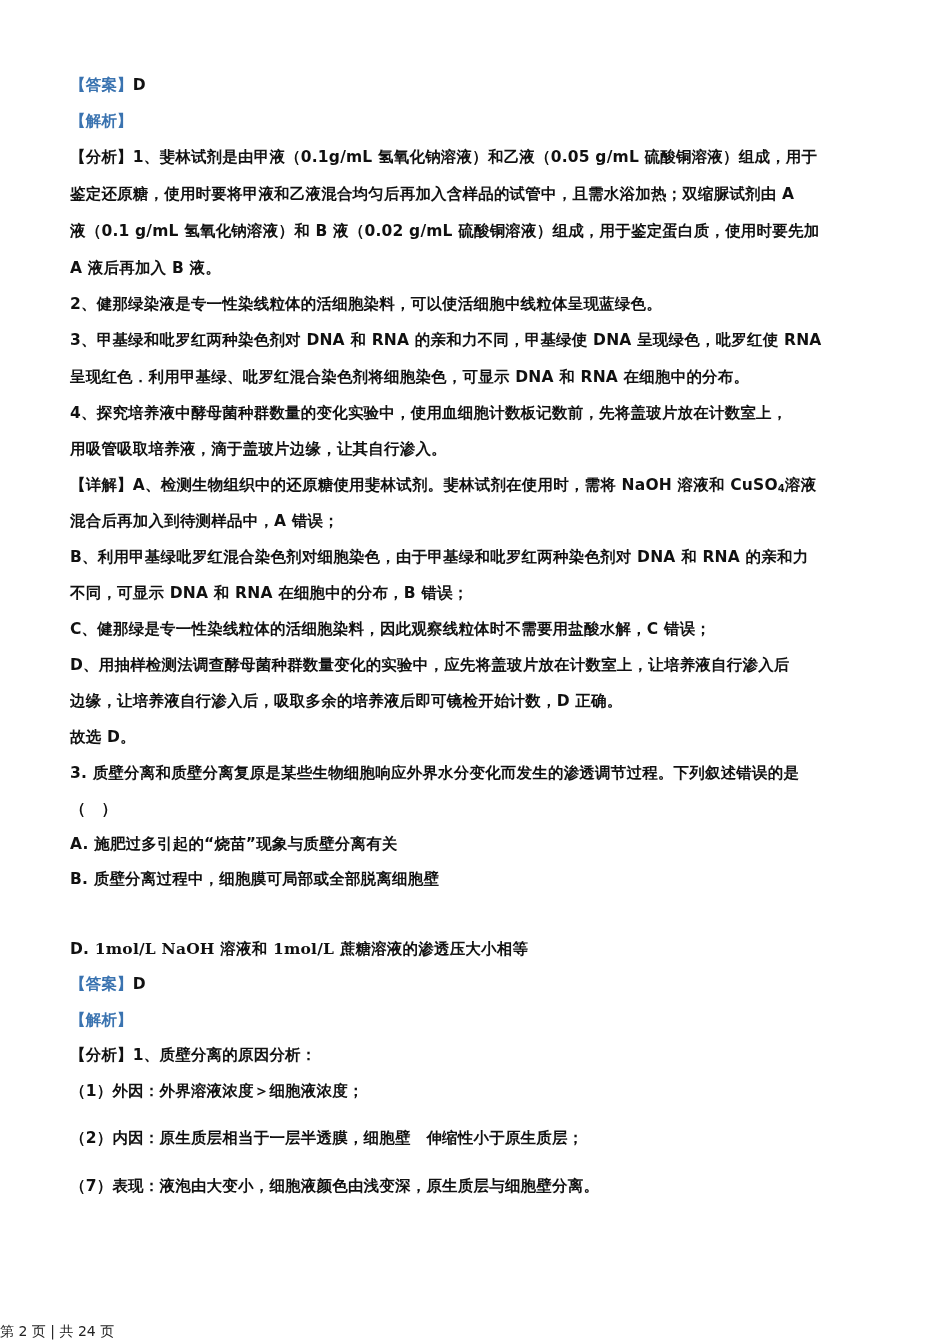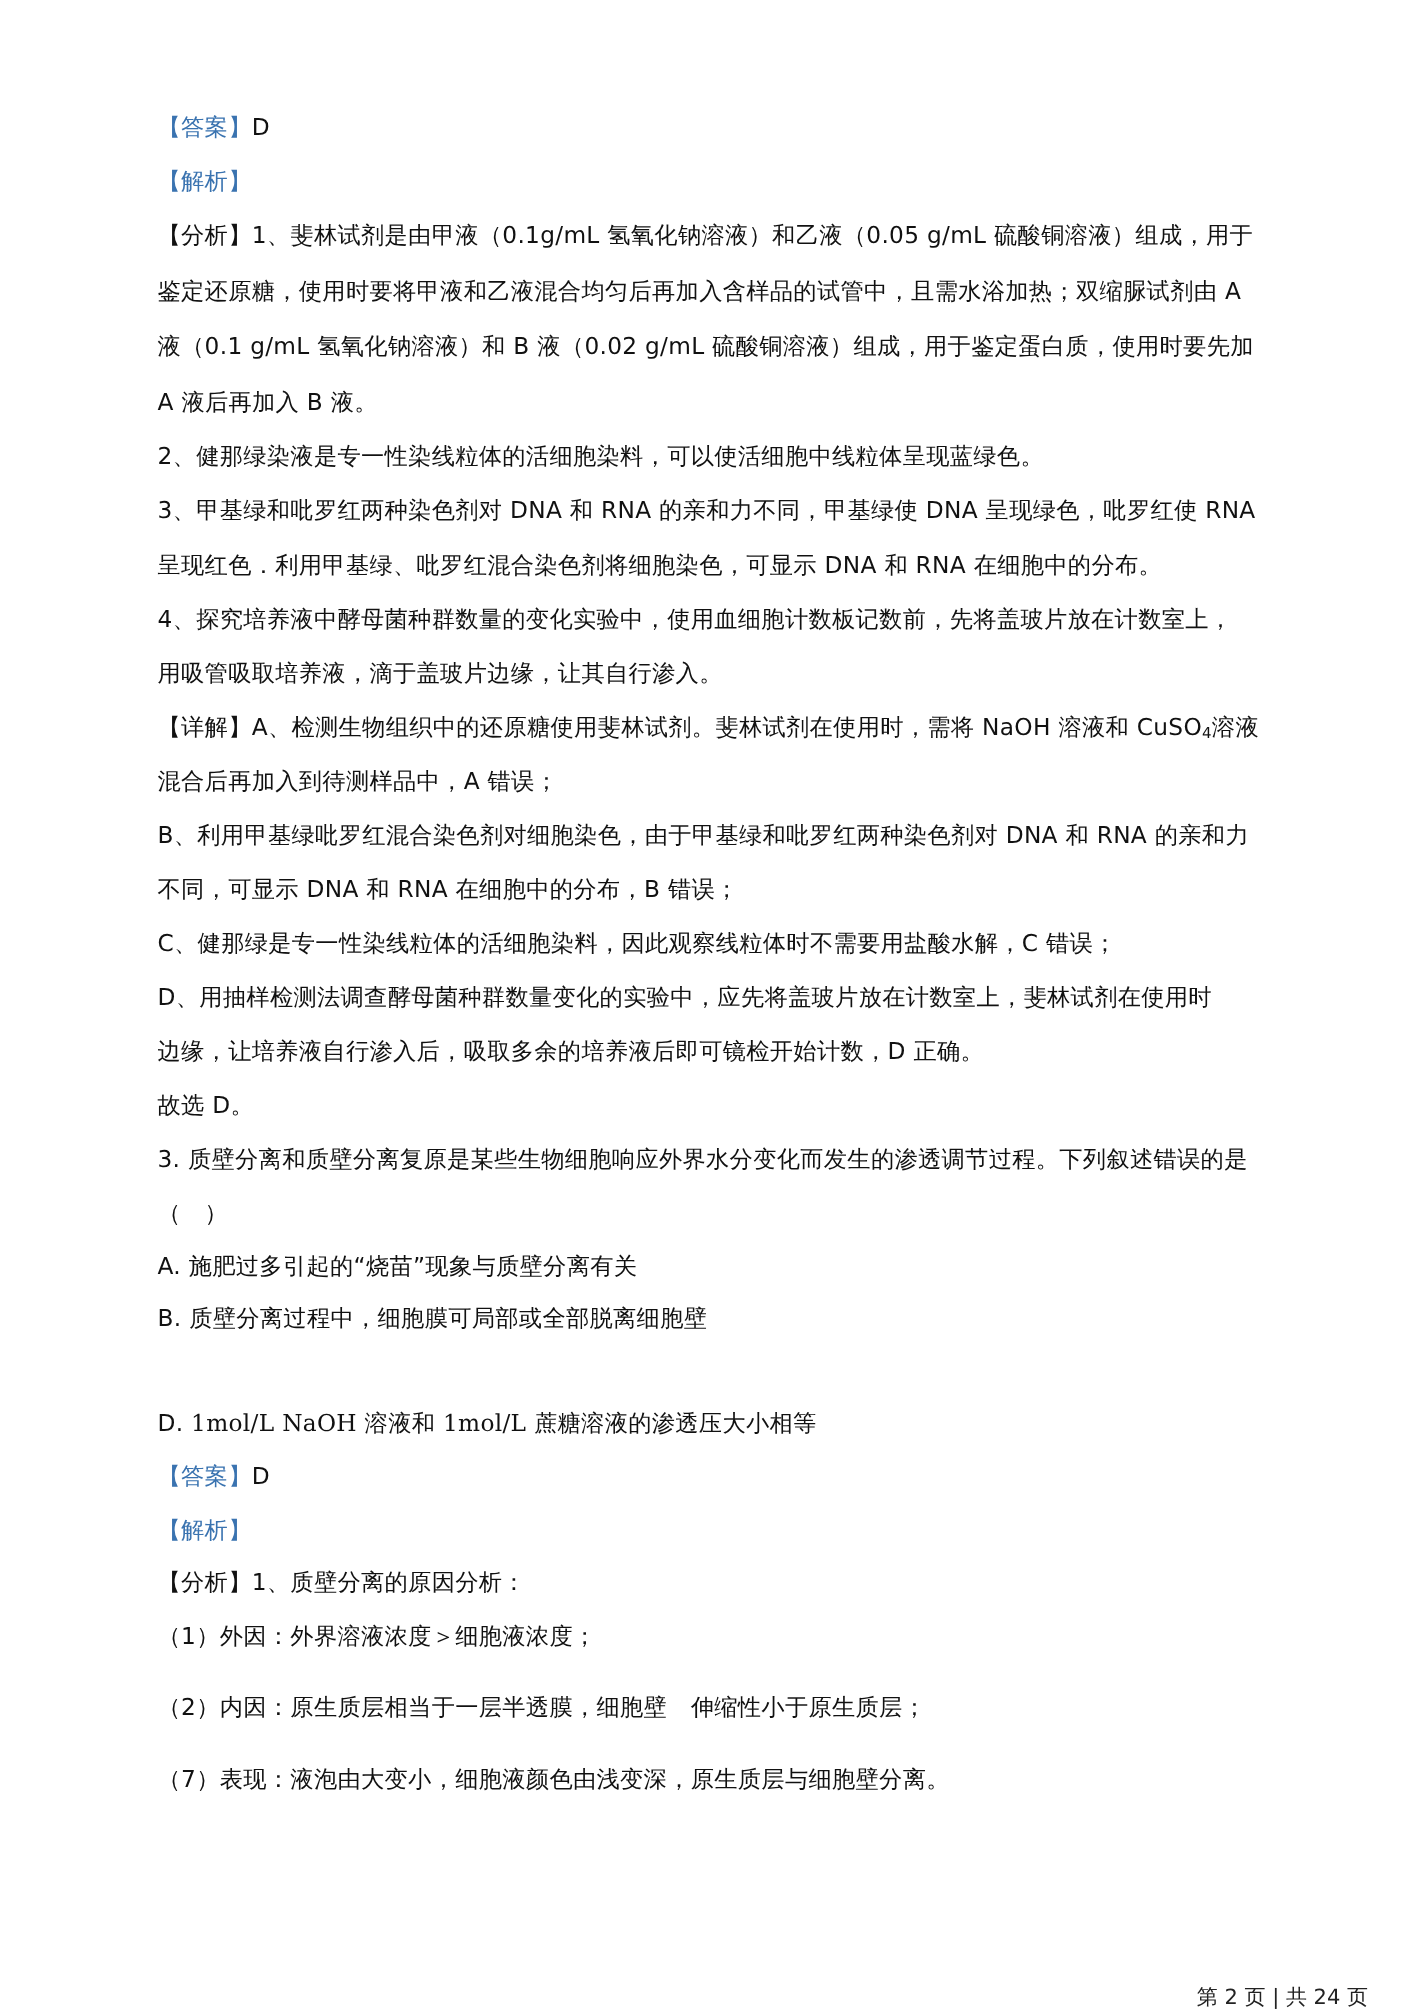--- a/index.html
+++ b/index.html
@@ -16,46 +16,47 @@
       color: #111111;
     }
     .page {
       position: absolute;
       left: 0; top: 0;
       width: 950px;
       height: 1344px;
     }
     .line {
       position: absolute;
-      left: 105px;
+      left: 70px;
       font-size: 15.5px;
       line-height: 22px;
       white-space: nowrap;
       letter-spacing: 0.2px;
+      font-weight: bold;
     }
     .label-blue {
       color: #3a73b0;
     }
     .label-black {
       color: #111111;
     }
     .serif {
       font-family: "DejaVu Serif", "Liberation Serif", serif;
     }
     sub {
       font-size: 10px;
       vertical-align: -2px;
       line-height: 0;
     }
     .footer {
       position: absolute;
       left: 0;
       width: 912px;
       top: 1323px;
-      text-align: right;
+      text-align: left;
       font-size: 14px;
       color: #222222;
     }
   </style>
 </head>
 <body>
 
 <div class="page">
 
   <div class="line" style="top:74px">
@@ -76,21 +77,21 @@
   <div class="line" style="top:402px">4、探究培养液中酵母菌种群数量的变化实验中，使用血细胞计数板记数前，先将盖玻片放在计数室上，</div>
   <div class="line" style="top:438px">用吸管吸取培养液，滴于盖玻片边缘，让其自行渗入。</div>
 
   <div class="line" style="top:474px">
     <span>【详解】</span><span>A、检测生物组织中的还原糖使用斐林试剂。斐林试剂在使用时，需将 NaOH 溶液和 CuSO</span><sub>4</sub><span>溶液</span>
   </div>
   <div class="line" style="top:510px">混合后再加入到待测样品中，A 错误；</div>
   <div class="line" style="top:582px">不同，可显示 DNA 和 RNA 在细胞中的分布，B 错误；</div>
   <div class="line" style="top:546px">B、利用甲基绿吡罗红混合染色剂对细胞染色，由于甲基绿和吡罗红两种染色剂对 DNA 和 RNA 的亲和力</div>
   <div class="line" style="top:618px">C、健那绿是专一性染线粒体的活细胞染料，因此观察线粒体时不需要用盐酸水解，C 错误；</div>
-  <div class="line" style="top:654px">D、用抽样检测法调查酵母菌种群数量变化的实验中，应先将盖玻片放在计数室上，斐林试剂在使用时</div>
+  <div class="line" style="top:654px">D、用抽样检测法调查酵母菌种群数量变化的实验中，应先将盖玻片放在计数室上，让培养液自行渗入后</div>
   <div class="line" style="top:690px">边缘，让培养液自行渗入后，吸取多余的培养液后即可镜检开始计数，D 正确。</div>
   <div class="line" style="top:726px">故选 D。</div>
 
   <div class="line" style="top:762px">3. 质壁分离和质壁分离复原是某些生物细胞响应外界水分变化而发生的渗透调节过程。下列叙述错误的是</div>
   <div class="line" style="top:798px">（　）</div>
 
   <div class="line" style="top:833px">
     <span>A.</span> <span>施肥过多引起的“烧苗”现象与质壁分离有关</span>
   </div>
   <div class="line" style="top:868px">

